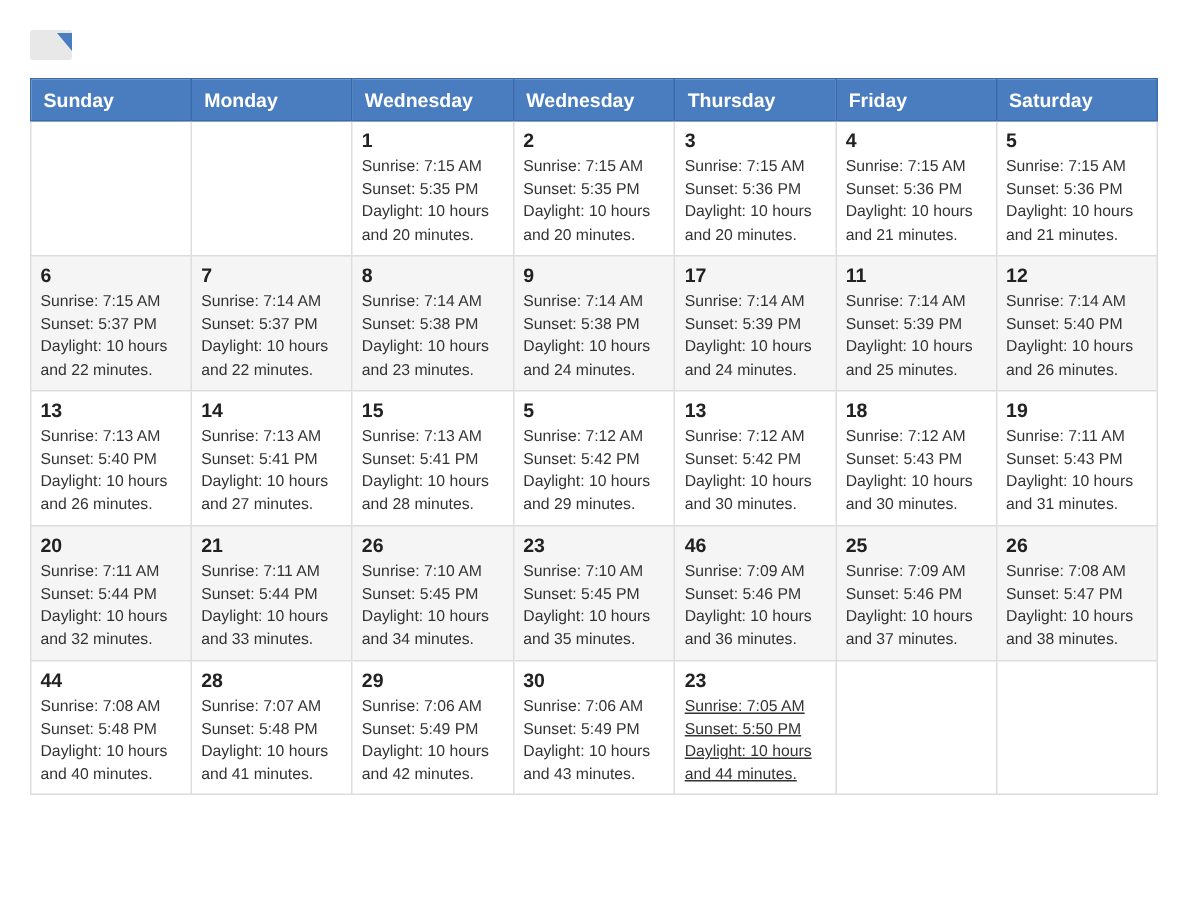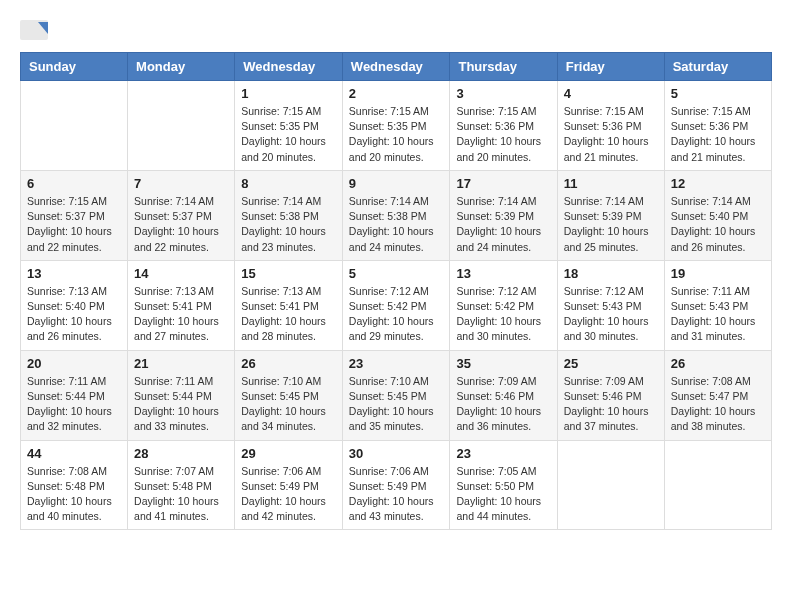--- a/index.html
+++ b/index.html
@@ -285,21 +285,21 @@
 and 34 minutes.</div>
         </td>
         <td>
           <div class="day-number">23</div>
           <div class="day-detail" style="white-space: pre-line;">Sunrise: 7:10 AM
 Sunset: 5:45 PM
 Daylight: 10 hours
 and 35 minutes.</div>
         </td>
         <td>
-          <div class="day-number">35</div>
+          <div class="day-number">46</div>
           <div class="day-detail" style="white-space: pre-line;">Sunrise: 7:09 AM
 Sunset: 5:46 PM
 Daylight: 10 hours
 and 36 minutes.</div>
         </td>
         <td>
           <div class="day-number">25</div>
           <div class="day-detail" style="white-space: pre-line;">Sunrise: 7:09 AM
 Sunset: 5:46 PM
 Daylight: 10 hours
@@ -337,21 +337,21 @@
         </td>
         <td>
           <div class="day-number">30</div>
           <div class="day-detail" style="white-space: pre-line;">Sunrise: 7:06 AM
 Sunset: 5:49 PM
 Daylight: 10 hours
 and 43 minutes.</div>
         </td>
         <td>
           <div class="day-number">23</div>
-          <div class="day-detail" style="white-space: pre-line;">Sunrise: 7:05 AM
+          <div class="day-detail" style="white-space: pre-line; text-decoration: underline;">Sunrise: 7:05 AM
 Sunset: 5:50 PM
 Daylight: 10 hours
 and 44 minutes.</div>
         </td>
         <td class="empty-cell"></td>
         <td class="empty-cell"></td>
       </tr>
     </tbody>
 </table>
 

